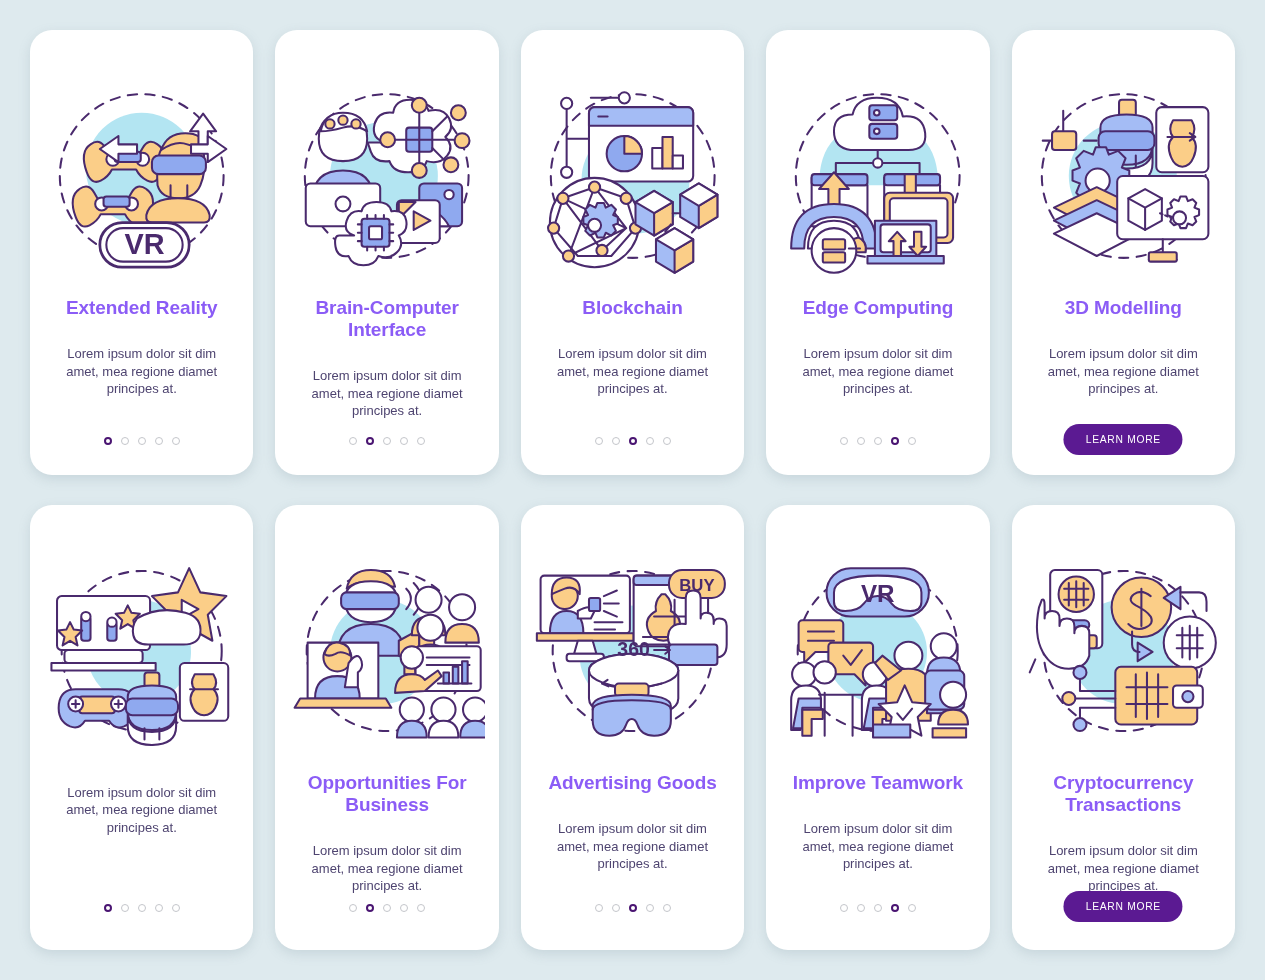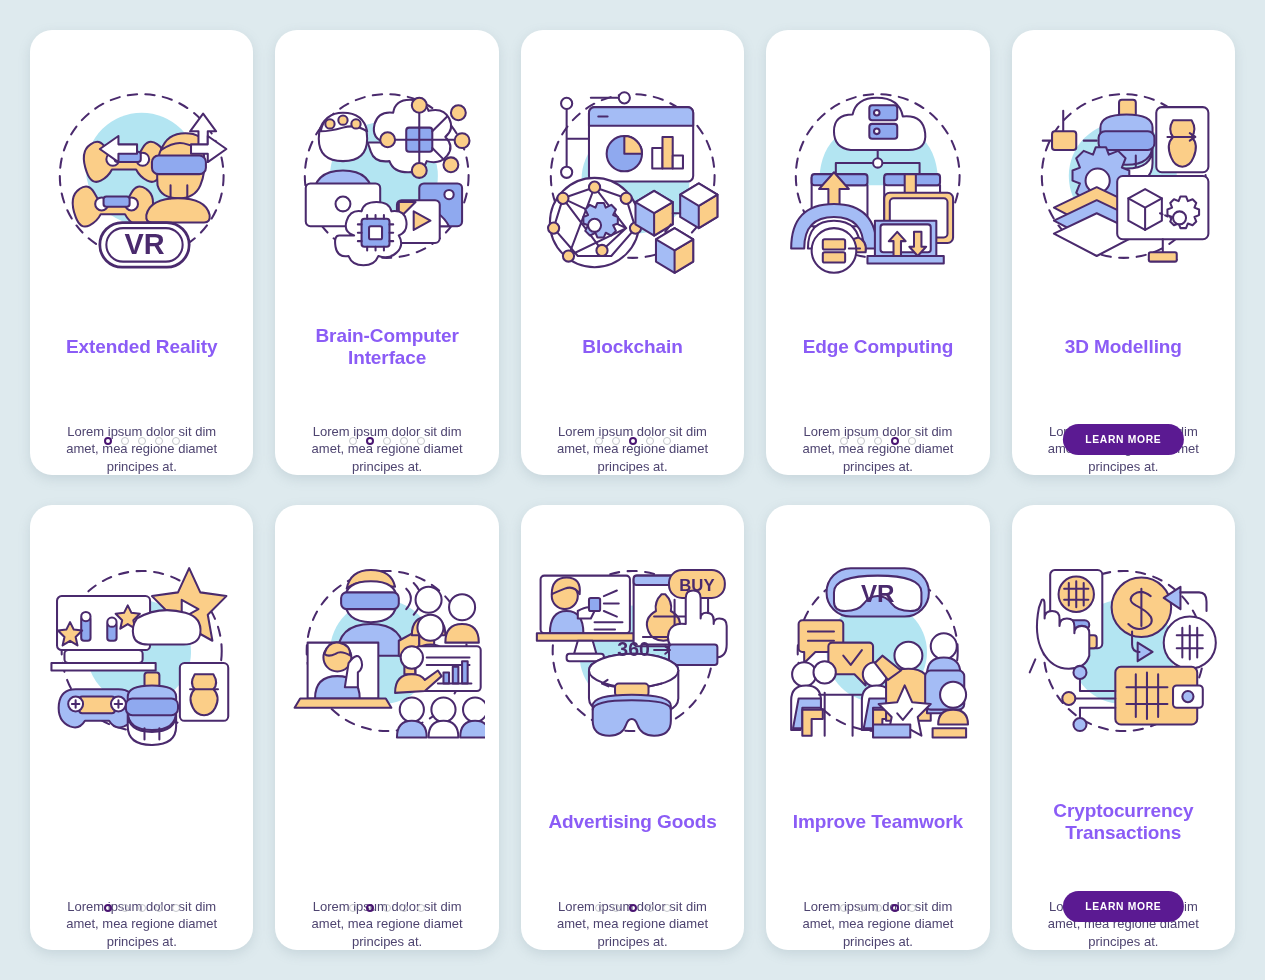--- a/index.html
+++ b/index.html
@@ -27,21 +27,20 @@
     position: relative;
     flex: 1;
     background: #ffffff;
     border-radius: 22px;
     box-shadow: 0 4px 12px rgba(120,140,155,0.22);
     display: flex;
     flex-direction: column;
     align-items: center;
     padding: 22px 14px 0 14px;
     overflow: hidden;
-    justify-content: space-between;
   }
   .illo-wrap {
     width: 100%;
     height: 215px;
     display: flex;
     align-items: center;
     justify-content: center;
     margin-top: 16px;
   }
   .illo-wrap svg { display: block; }
@@ -87,21 +86,21 @@
     position: absolute;
     bottom: 20px;
     left: 50%;
     transform: translateX(-50%);
     background: #5b1a92;
     color: #ffffff;
     border: none;
     border-radius: 20px;
     padding: 10px 22px;
     font-size: 10.3px;
-    font-weight: bold;
+    font-weight: normal;
     letter-spacing: 0.7px;
     font-family: "Liberation Sans", sans-serif;
     cursor: pointer;
     white-space: nowrap;
   }
   .learn-btn.row2 { bottom: 28px; }
   
   .st-line { fill: none; stroke: #4a2a6d; stroke-width: 2.2; stroke-linecap: round; stroke-linejoin: round; }
   .st-dash { fill: none; stroke: #4a2a6d; stroke-width: 2.2; stroke-dasharray: 10 9; stroke-linecap: round; }
   .fill-blue  { fill: #a4bcf5; stroke: #4a2a6d; stroke-width: 2.2; stroke-linejoin: round; }
@@ -508,20 +507,21 @@
           <g transform="translate(118,146)">
             <circle class="fill-white" cx="14" cy="12" r="13"></circle>
             <path class="fill-blue" d="M-2 42 q0 -18 16 -18 q16 0 16 18z"></path>
             <circle class="fill-white" cx="48" cy="12" r="13"></circle>
             <path class="fill-white" d="M32 42 q0 -18 16 -18 q16 0 16 18z"></path>
             <circle class="fill-white" cx="82" cy="12" r="13"></circle>
             <path class="fill-blue" d="M66 42 q0 -18 16 -18 q16 0 16 18z"></path>
           </g>
         </svg>
       </div>
+      <div class="card-title">Opportunities For Business</div>
       <div class="card-body">Lorem ipsum dolor sit dim amet, mea regione diamet principes at.</div>
       <div class="dots dots-row2">
         <span class="dot"></span>
         <span class="dot active"></span>
         <span class="dot"></span>
         <span class="dot"></span>
         <span class="dot"></span>
       </div>
     </div>
 

